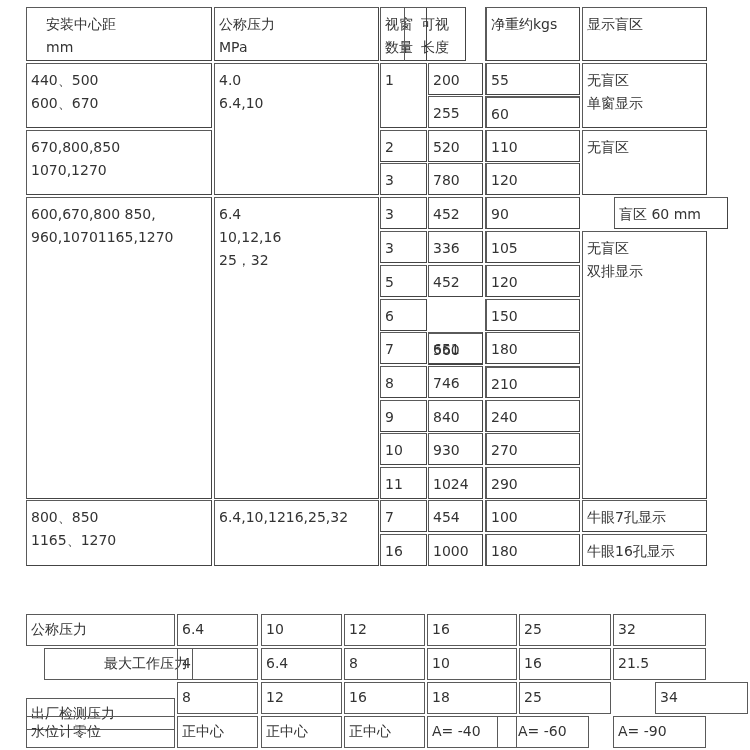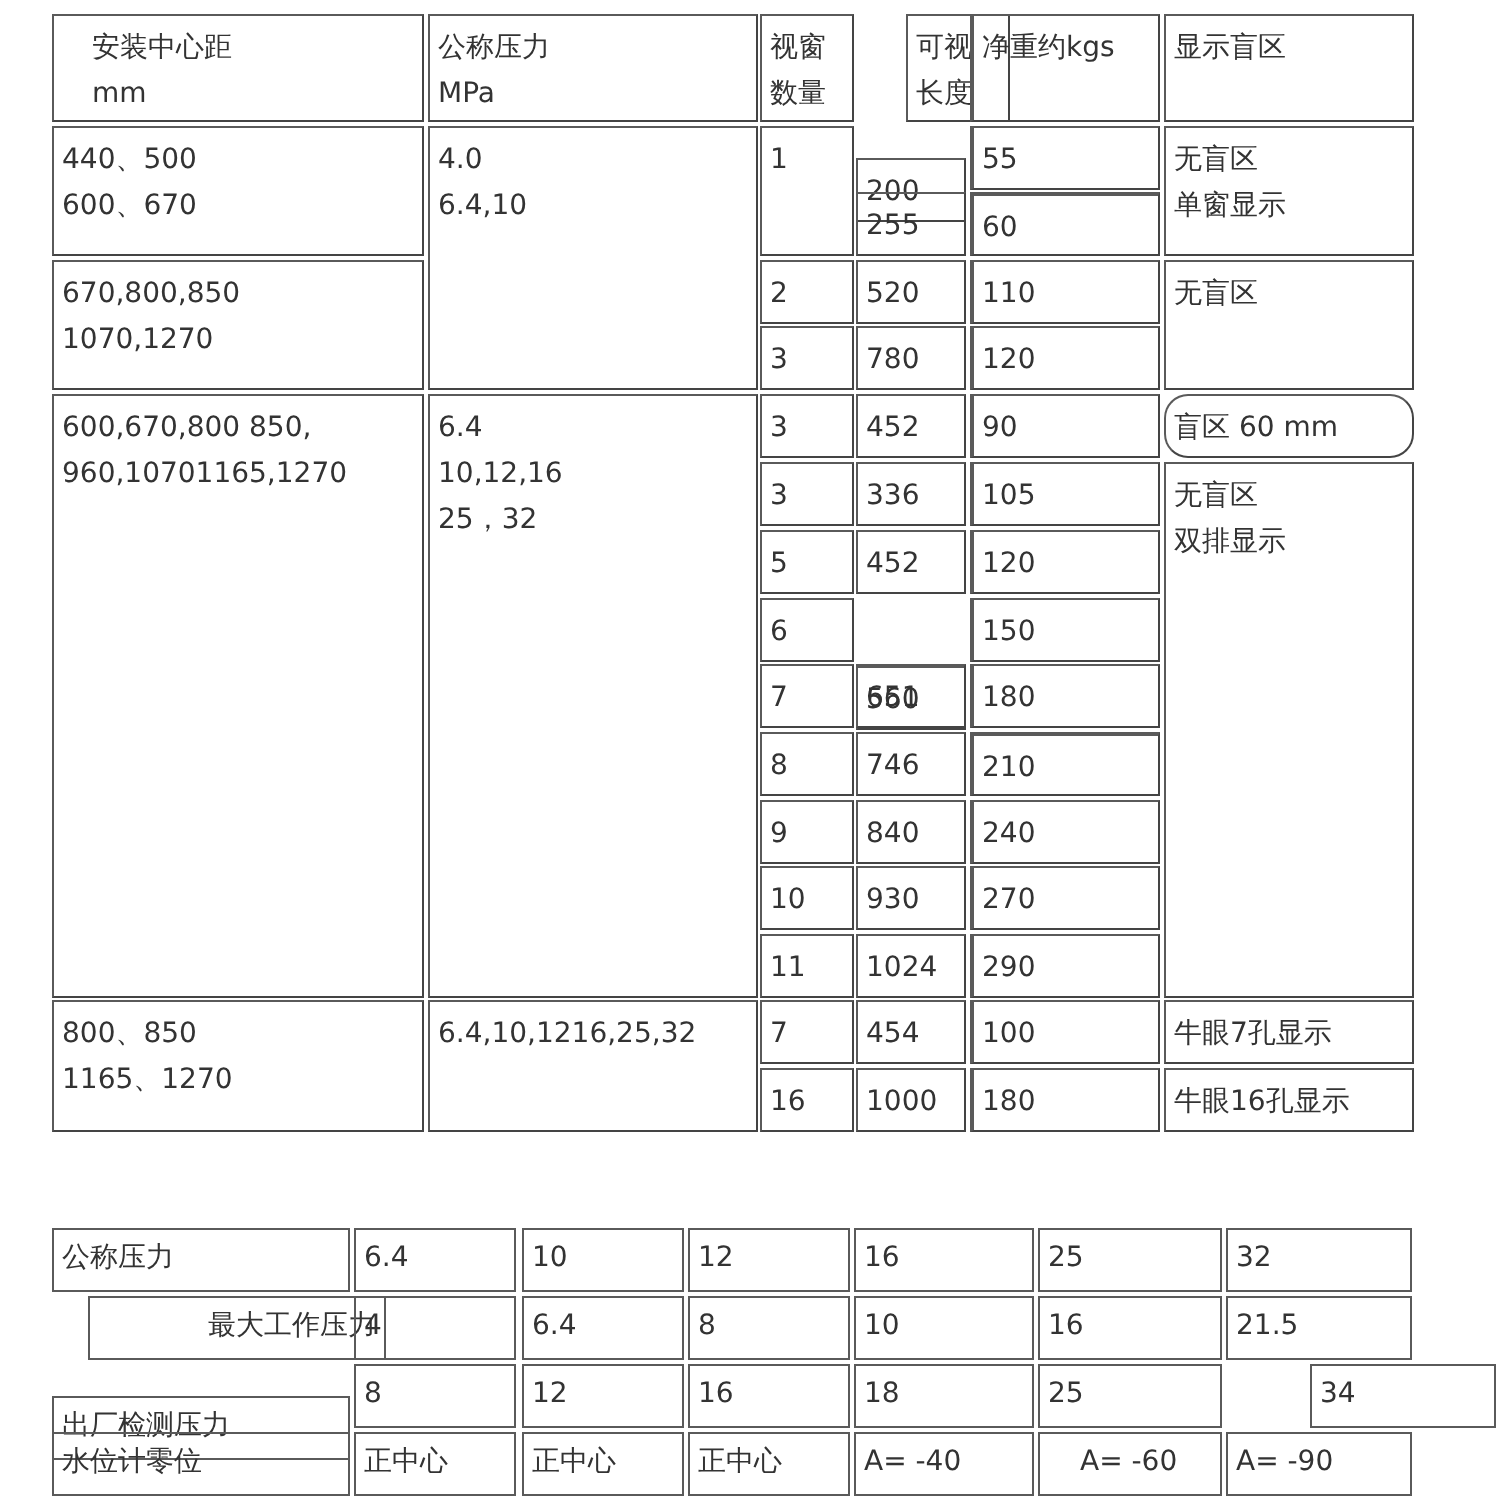--- a/index.html
+++ b/index.html
@@ -20,21 +20,21 @@
 <body>
 
 <div class="tbl">
 
   <div class="cell hdr" style="left:26px;top:7px;width:186px;height:54px;padding-left:19px;">安装中心距
 mm</div>
   <div class="cell hdr" style="left:214px;top:7px;width:165px;height:54px;">公称压力
 MPa</div>
   <div class="cell hdr" style="left:380px;top:7px;width:47px;height:54px;">视窗
 数量</div>
-  <div class="cell hdr" style="left:453px;top:7px;width:52px;height:54px;">可视
+  <div class="cell hdr" style="left:404px;top:7px;width:62px;height:54px;text-align:center;">可视
 长度</div>
   <div class="cell hdr thick-left" style="left:485px;top:7px;width:95px;height:54px;">净重约kgs</div>
   <div class="cell hdr" style="left:582px;top:7px;width:125px;height:54px;">显示盲区</div>
 
   <div class="cell" style="left:26px;top:63px;width:186px;height:65px;">440、500
 600、670</div>
   <div class="cell" style="left:26px;top:130px;width:186px;height:65px;">670,800,850
 1070,1270</div>
   <div class="cell" style="left:26px;top:197px;width:186px;height:302px;">600,670,800 850,
 960,10701165,1270</div>
@@ -56,21 +56,21 @@
   <div class="cell" style="left:380px;top:265px;width:47px;height:32px;">5</div>
   <div class="cell" style="left:380px;top:299px;width:47px;height:32px;">6</div>
   <div class="cell" style="left:380px;top:332px;width:47px;height:32px;">7</div>
   <div class="cell" style="left:380px;top:366px;width:47px;height:32px;">8</div>
   <div class="cell" style="left:380px;top:400px;width:47px;height:32px;">9</div>
   <div class="cell" style="left:380px;top:433px;width:47px;height:32px;">10</div>
   <div class="cell" style="left:380px;top:467px;width:47px;height:32px;">11</div>
   <div class="cell" style="left:380px;top:500px;width:47px;height:32px;">7</div>
   <div class="cell" style="left:380px;top:534px;width:47px;height:32px;">16</div>
 
-  <div class="cell" style="left:428px;top:63px;width:55px;height:32px;margin-top:16px;">200</div>
+  <div class="cell" style="left:428px;top:63px;width:55px;height:32px;">200</div>
   <div class="cell" style="left:428px;top:96px;width:55px;height:32px;">255</div>
   <div class="cell" style="left:428px;top:130px;width:55px;height:32px;">520</div>
   <div class="cell" style="left:428px;top:163px;width:55px;height:32px;">780</div>
   <div class="cell" style="left:428px;top:197px;width:55px;height:32px;">452</div>
   <div class="cell" style="left:428px;top:231px;width:55px;height:32px;">336</div>
   <div class="cell" style="left:428px;top:265px;width:55px;height:32px;">452</div>
   <div class="cell" style="left:428px;top:299px;width:55px;height:32px;margin-top:34px;">560</div>
   <div class="cell" style="left:428px;top:332px;width:55px;height:32px;">651</div>
   <div class="cell" style="left:428px;top:366px;width:55px;height:32px;">746</div>
   <div class="cell" style="left:428px;top:400px;width:55px;height:32px;">840</div>
@@ -91,21 +91,21 @@
   <div class="cell thick-left thick-top" style="left:485px;top:366px;width:95px;height:32px;">210</div>
   <div class="cell thick-left" style="left:485px;top:400px;width:95px;height:32px;">240</div>
   <div class="cell thick-left" style="left:485px;top:433px;width:95px;height:32px;">270</div>
   <div class="cell thick-left" style="left:485px;top:467px;width:95px;height:32px;">290</div>
   <div class="cell thick-left" style="left:485px;top:500px;width:95px;height:32px;">100</div>
   <div class="cell thick-left" style="left:485px;top:534px;width:95px;height:32px;">180</div>
 
   <div class="cell" style="left:582px;top:63px;width:125px;height:65px;">无盲区
 单窗显示</div>
   <div class="cell" style="left:582px;top:130px;width:125px;height:65px;">无盲区</div>
-  <div class="cell" style="left:582px;top:197px;width:125px;height:32px;border-radius:12px;">盲区 60 mm</div>
+  <div class="cell" style="left:614px;top:197px;width:114px;height:32px;">盲区 60 mm</div>
   <div class="cell" style="left:582px;top:231px;width:125px;height:268px;">无盲区
 双排显示</div>
   <div class="cell" style="left:582px;top:500px;width:125px;height:32px;">牛眼7孔显示</div>
   <div class="cell" style="left:582px;top:534px;width:125px;height:32px;">牛眼16孔显示</div>
 </div>
 
 <div class="tbl">
 
   <div class="bcell" style="left:26px;top:614px;width:149px;height:32px;">公称压力</div>
   <div class="bcell" style="left:177px;top:614px;width:81px;height:32px;">6.4</div>
@@ -129,15 +129,15 @@
   <div class="bcell" style="left:344px;top:682px;width:81px;height:32px;">16</div>
   <div class="bcell" style="left:427px;top:682px;width:90px;height:32px;">18</div>
   <div class="bcell" style="left:519px;top:682px;width:92px;height:32px;">25</div>
   <div class="bcell" style="left:613px;top:682px;width:93px;height:32px;margin-left:42px;">34</div>
 
   <div class="bcell" style="left:26px;top:716px;width:149px;height:32px;">水位计零位</div>
   <div class="bcell" style="left:177px;top:716px;width:81px;height:32px;">正中心</div>
   <div class="bcell" style="left:261px;top:716px;width:81px;height:32px;">正中心</div>
   <div class="bcell" style="left:344px;top:716px;width:81px;height:32px;">正中心</div>
   <div class="bcell" style="left:427px;top:716px;width:90px;height:32px;">A= -40</div>
-  <div class="bcell" style="left:519px;top:716px;width:92px;height:32px;padding-left:20px;">A= -60</div>
+  <div class="bcell" style="left:497px;top:716px;width:92px;height:32px;padding-left:20px;">A= -60</div>
   <div class="bcell" style="left:613px;top:716px;width:93px;height:32px;">A= -90</div>
 </div>
 
 </body></html>

